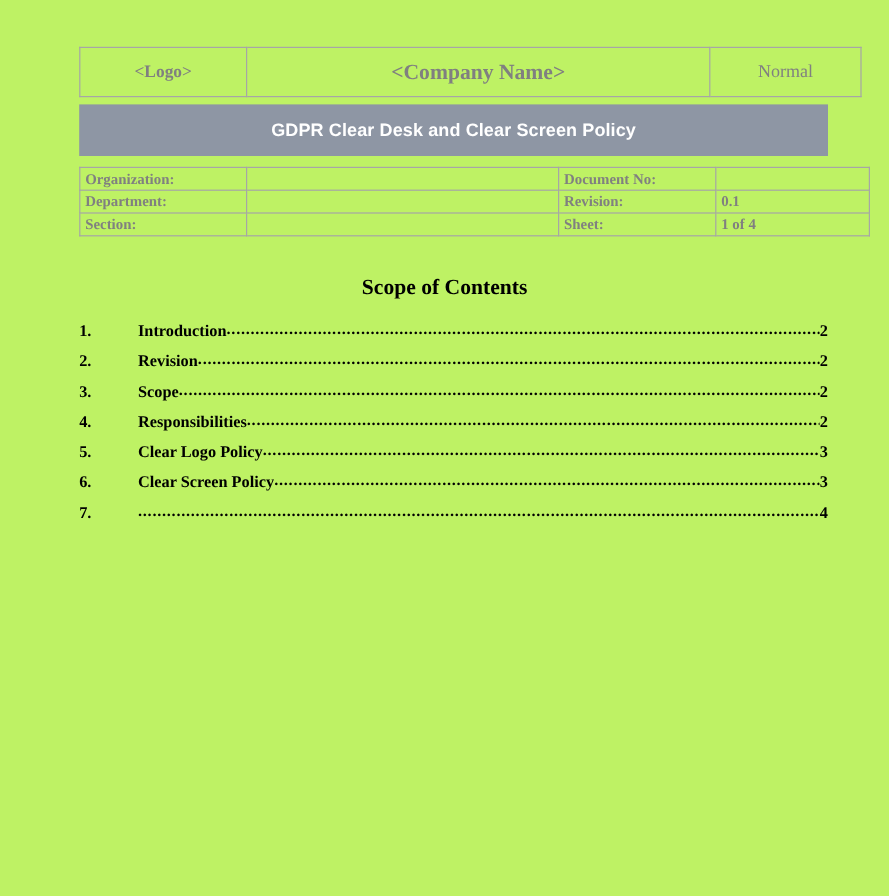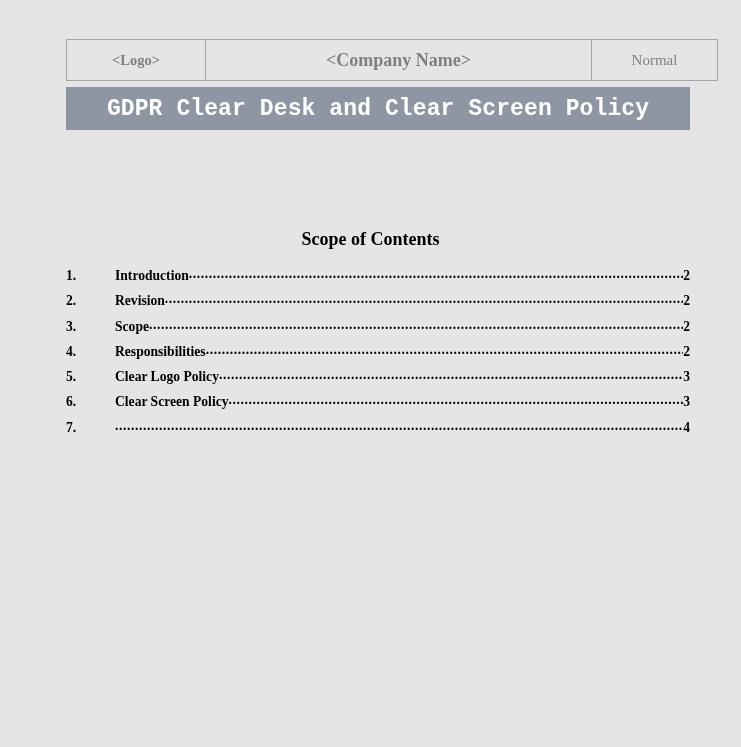--- a/index.html
+++ b/index.html
@@ -13,21 +13,21 @@
     font-family: "Liberation Serif", "DejaVu Serif", serif;
     position: relative;
     overflow: hidden;
   }
 
   .page {
     position: absolute;
     left: 0; top: 0;
     width: 741px;
     height: 747px;
-    background: #e5e5e5;
+    background: #bef264;
   }
 
   
   .header-table {
     position: absolute;
     left: 66px;
     top: 39px;
     width: 624px;
     border-collapse: collapse;
     table-layout: fixed;
@@ -64,24 +64,24 @@
     top: 87px;
     width: 624px;
     height: 43px;
     background: #8e96a4;
     display: flex;
     align-items: center;
     justify-content: center;
   }
   .title-banner-text {
     color: #ffffff;
-    font-size: 23px;
+    font-size: 15px;
     font-weight: bold;
     letter-spacing: 0.1px;
-    font-family: Liberation Mono, monospace;
+    font-family: Liberation Sans, sans-serif;
   }
 
   
   .meta-table {
     position: absolute;
     left: 66px;
     top: 139px;
     width: 624px;
     border-collapse: collapse;
     table-layout: fixed;
@@ -170,20 +170,42 @@
       <td class="hdr-company">&lt;Company Name&gt;</td>
       <td class="hdr-normal">Normal</td>
     </tr>
   </tbody>
     </table>
 
   <div class="title-banner">
     <span class="title-banner-text">GDPR Clear Desk and Clear Screen Policy</span>
   </div>
 
+  <table class="meta-table">
+    <tbody>
+        <tr>
+      <td class="mc-label">Organization:</td>
+      <td class="mc-value"></td>
+      <td class="mc-label2">Document No:</td>
+      <td class="mc-value2"></td>
+    </tr>
+    <tr>
+      <td class="mc-label">Department:</td>
+      <td class="mc-value"></td>
+      <td class="mc-label2">Revision:</td>
+      <td class="mc-value2">0.1</td>
+    </tr>
+    <tr>
+      <td class="mc-label">Section:</td>
+      <td class="mc-value"></td>
+      <td class="mc-label2">Sheet:</td>
+      <td class="mc-value2">1 of 4</td>
+    </tr>
+  </tbody>
+    </table>
 
   <div class="toc-heading">Scope of Contents</div>
 
   <div class="toc-list">
     <div class="toc-row">
       <span class="toc-num">1.</span>
       <span class="toc-label">Introduction</span>
       <span class="toc-leader"></span>
       <span class="toc-page">2</span>
     </div>

